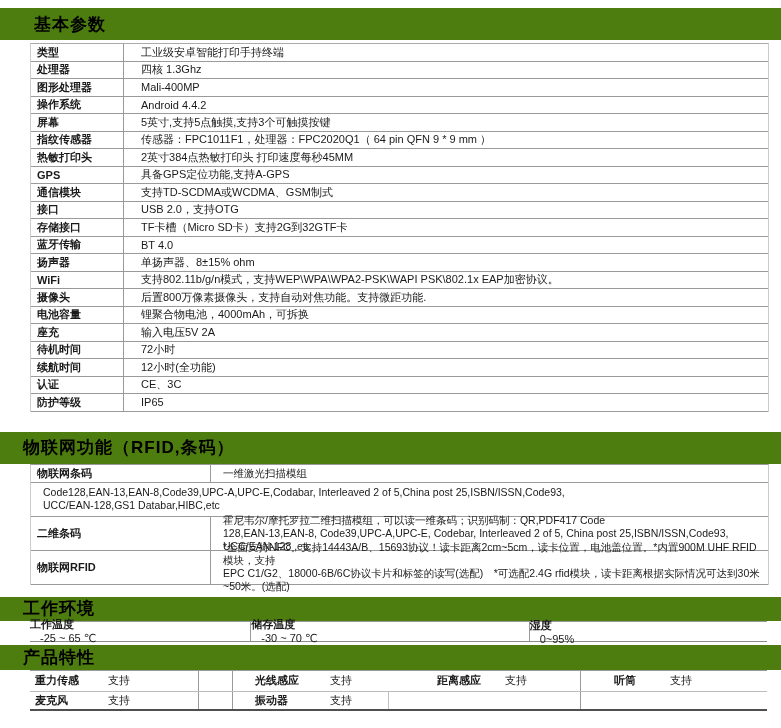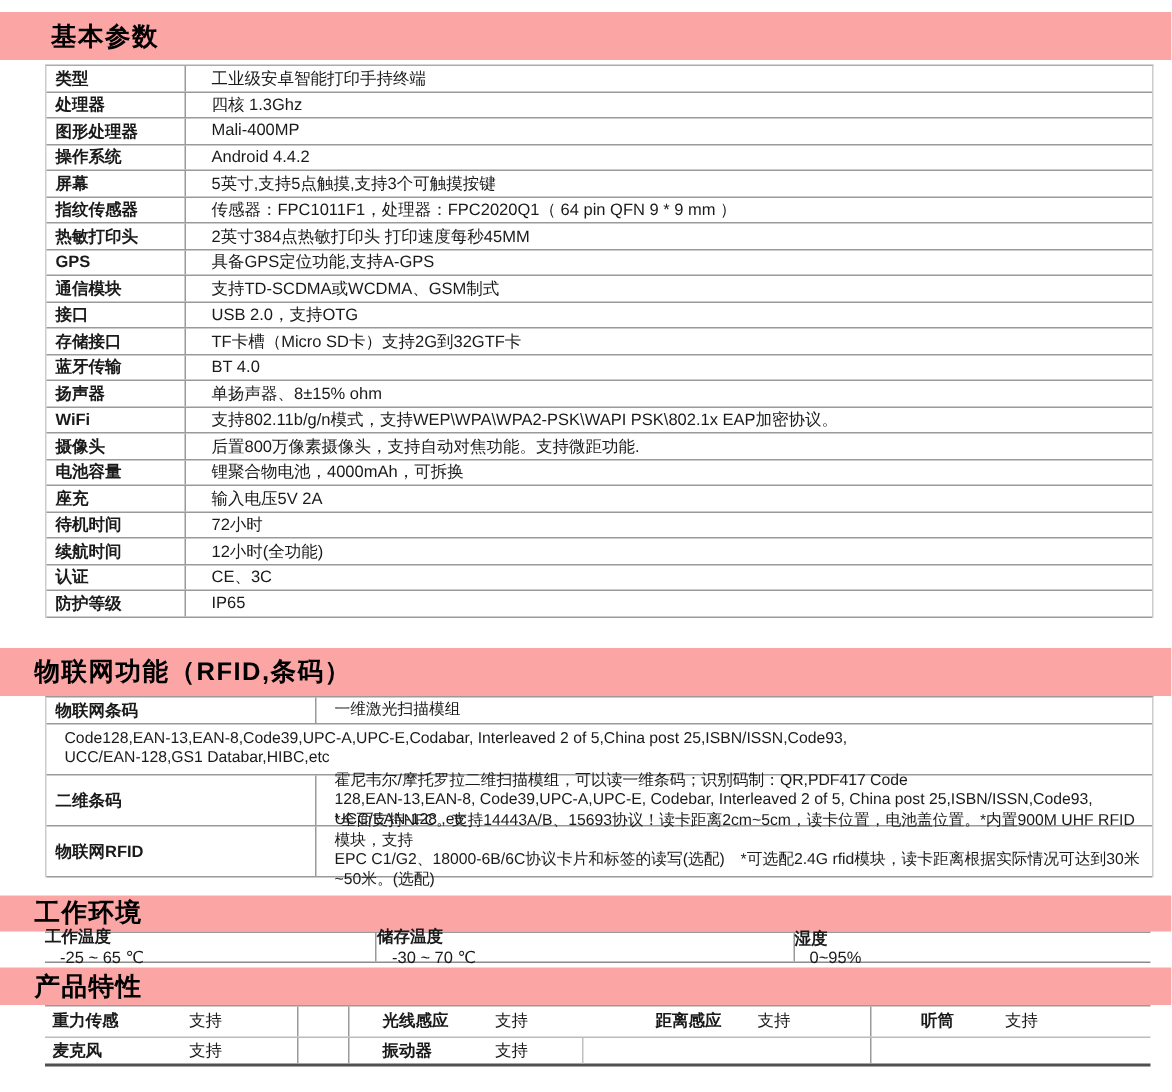--- a/index.html
+++ b/index.html
@@ -3,21 +3,21 @@
 <meta charset="utf-8">
 <style>
   html,body{margin:0;padding:0;}
   body{
     width:781px;height:728px;background:#ffffff;overflow:hidden;
     font-family:"Liberation Sans","DejaVu Sans",sans-serif;
     color:#1a1a1a;position:relative;
   }
   
   .hdr{
-    width:781px;background:#fca5a5;display:flex;align-items:center;
+    width:781px;background:#4d7c0f;display:flex;align-items:center;
     font-weight:bold;font-size:17px;color:#000;letter-spacing:1px;
     box-sizing:border-box;
   }
   .hdr1{height:32px;margin-top:8px;padding-left:34px;}
   .hdr2{height:32px;margin-top:20px;padding-left:23px;}
   .hdr3{height:24px;margin-top:12px;padding-left:23px;}
   .hdr4{height:25px;margin-top:3px;padding-left:23px;}
 
   
   .t1{width:737px;margin:3px 0 0 30px;border-top:1px solid #ababab;
@@ -48,21 +48,21 @@
   .env-c2{width:252px;border-left:1px solid #9a9a9a;margin-left:40px;}
   .env-label{font-weight:bold;}
   .env-value{margin-left:10px;}
 
   
   .f-row{width:737px;margin-left:30px;box-sizing:border-box;display:flex;font-size:11px;}
   .f-row1{border-top:1px solid #9a9a9a;border-bottom:1px solid #bcbcbc;height:22px;}
   .f-row2{border-bottom:2px solid #4f4f4f;height:19px;}
   .f-cell{display:flex;align-items:center;box-sizing:border-box;}
   .f-label{font-weight:bold;}
-  .f-c1{width:168px;padding-left:5px;gap:18px;}
+  .f-c1{width:168px;padding-left:5px;}
   .f-c1 .f-label{width:73px;}
   .f-gap{width:35px;box-sizing:border-box;border-left:1px solid #9a9a9a;border-right:1px solid #9a9a9a;}
   .f-c2{width:155px;padding-left:22px;}
   .f-c2 .f-label{width:75px;}
   .f-c3{width:192px;padding-left:49px;}
   .f-c3 .f-label{width:68px;}
   .f-c4{flex:1;padding-left:33px;border-left:1px solid #9a9a9a;}
   .f-c4 .f-label{width:56px;}
   .f-row2 .f-c3{border-left:1px solid #c0c0c0;}
 </style>

